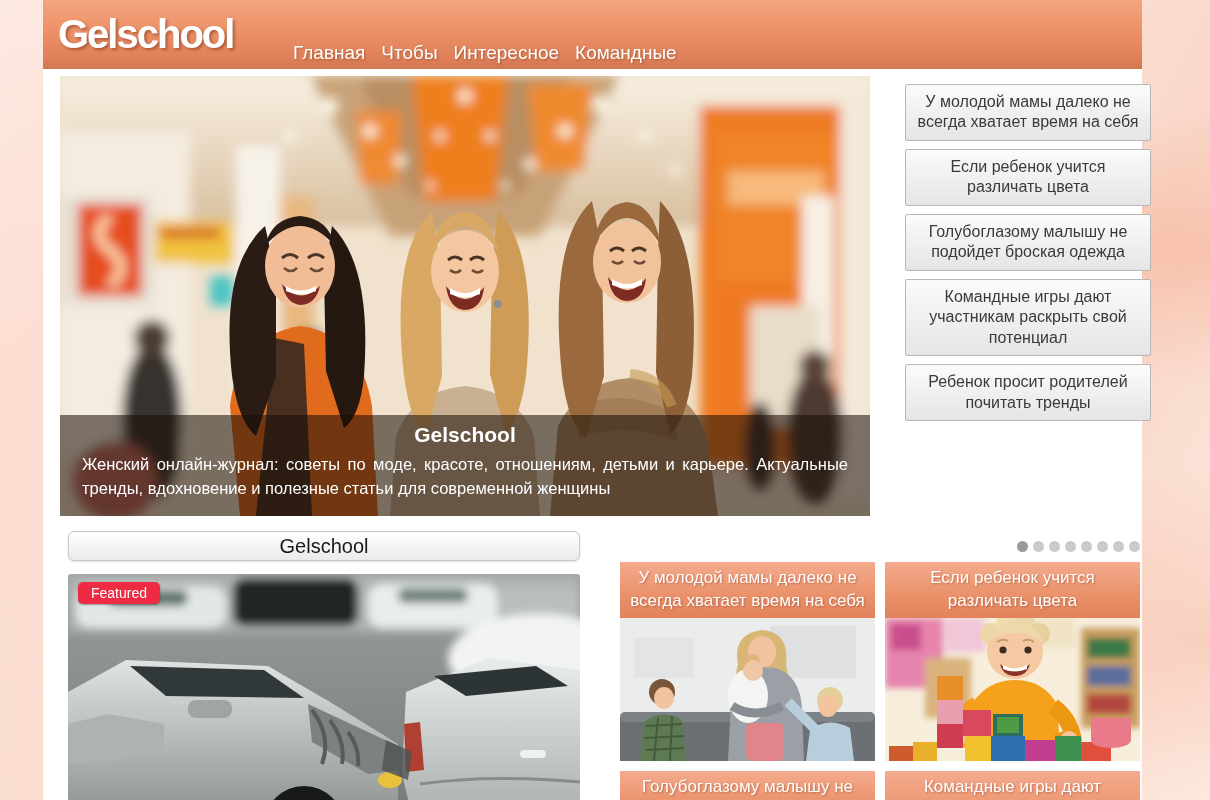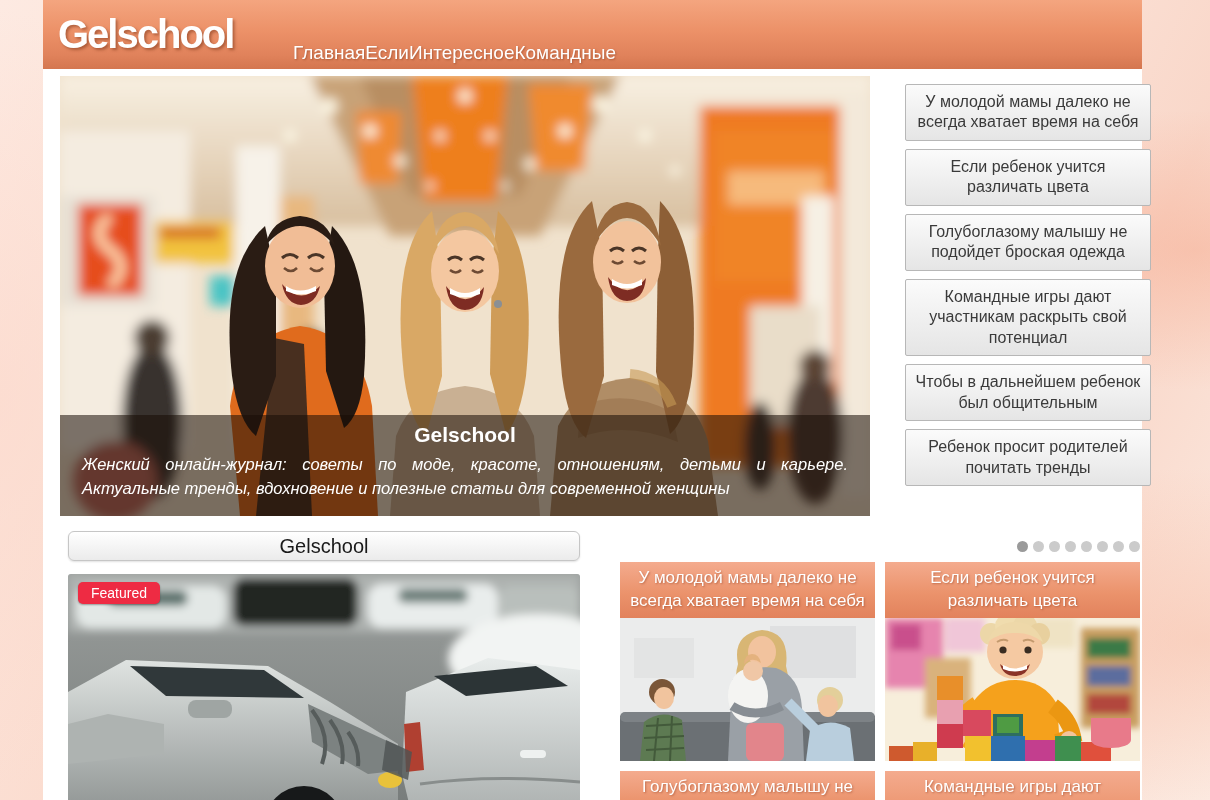--- a/index.html
+++ b/index.html
@@ -17,37 +17,37 @@
   
   .site-header {
     height:72px; display:flex; align-items:center;
     background:linear-gradient(#f4a57f 0%, #ec9168 45%, #e0825b 80%, #d4764f 100%);
     border-bottom:3px solid #fff;
   }
   .logo {
     margin-left:15px; width:215px; color:#fff; font-weight:bold; font-size:40px;
     letter-spacing:-2px; text-shadow:2px 2px 3px rgba(125,55,25,.55); cursor:pointer;
   }
-  .nav { display:flex; margin-left:20px;margin-top:36px; }
+  .nav { display:flex; gap:16px; margin-left:20px;margin-top:36px; }
   .nav a {
     color:#fff; text-decoration:none; font-size:19px;
     text-shadow:1px 1px 2px rgba(125,55,25,.5); cursor:pointer;
   }
 
   
   .content { padding:4px 0 0 17px; }
   .main-row { display:flex; }
   .hero { position:relative; width:810px; height:440px; overflow:hidden; background:#20140c; flex:none; }
   .hero svg { display:block; }
   .hero-caption {
     position:absolute; left:0; right:0; bottom:0;
     background:rgba(24,13,6,.55); color:#fff; padding:8px 22px 15px;
   }
   .hero-title { text-align:center; font-weight:bold; font-size:21px; margin-bottom:5px; }
-  .hero-desc { font-style:italic; font-size:16.5px; line-height:1.5; text-align:justify; }
+  .hero-desc { font-size:16.5px; line-height:1.5; text-align:justify; }
 
   .sidebar { margin-left:35px; width:246px; flex:none; padding-top:8px; }
   .side-btn {
     display:flex; align-items:center; justify-content:center; width:100%;
     margin-bottom:8px; padding:7px 8px; min-height:42px;
     background:linear-gradient(#fbfbfb,#e5e5e5); border:1px solid #b7b7b7; border-radius:2px;
     font-size:16px; line-height:1.28; color:#3a3a3a; text-align:center; cursor:pointer;
     font-family:inherit;
   }
 
@@ -82,21 +82,21 @@
 </style>
 </head>
 <body>
 
 <div class="wrapper">
 
   <header class="site-header">
     <div class="logo">Gelschool</div>
     <nav class="nav">
       <a>Главная</a>
-      <a>Если</a>
+      <a>Чтобы</a>
       <a>Интересное</a>
       <a>Командные</a>
     </nav>
   </header>
 
   <div class="content">
 
     <div class="main-row">
 
       <div class="hero">
@@ -216,21 +216,20 @@
           <div class="hero-title">Gelschool</div>
           <div class="hero-desc">Женский онлайн-журнал: советы по моде, красоте, отношениям, детьми и карьере. Актуальные тренды, вдохновение и полезные статьи для современной женщины</div>
         </div>
       </div>
 
       <aside class="sidebar">
         <button class="side-btn">У молодой мамы далеко не всегда хватает время на себя</button>
         <button class="side-btn">Если ребенок учится различать цвета</button>
         <button class="side-btn">Голубоглазому малышу не подойдет броская одежда</button>
         <button class="side-btn">Командные игры дают участникам раскрыть свой потенциал</button>
-        <button class="side-btn">Чтобы в дальнейшем ребенок был общительным</button>
         <button class="side-btn">Ребенок просит родителей почитать тренды</button>
       </aside>
     </div>
 
     <div class="section-row">
 
       <div class="left-col">
         <div class="section-heading">Gelschool</div>
 
         <div class="featured-article">

